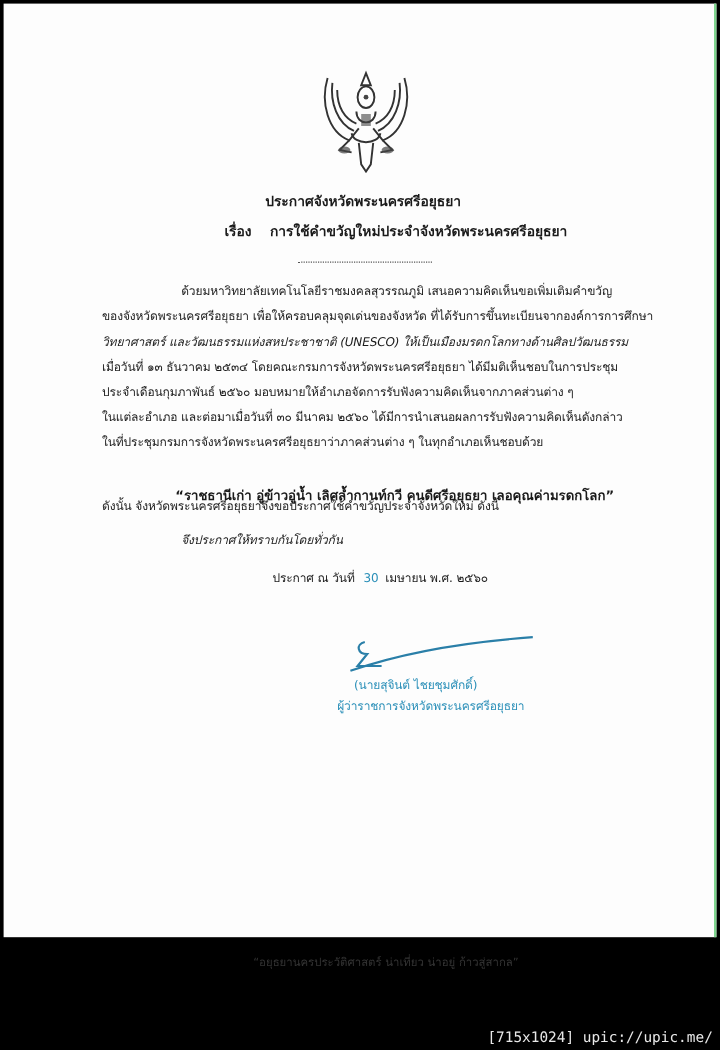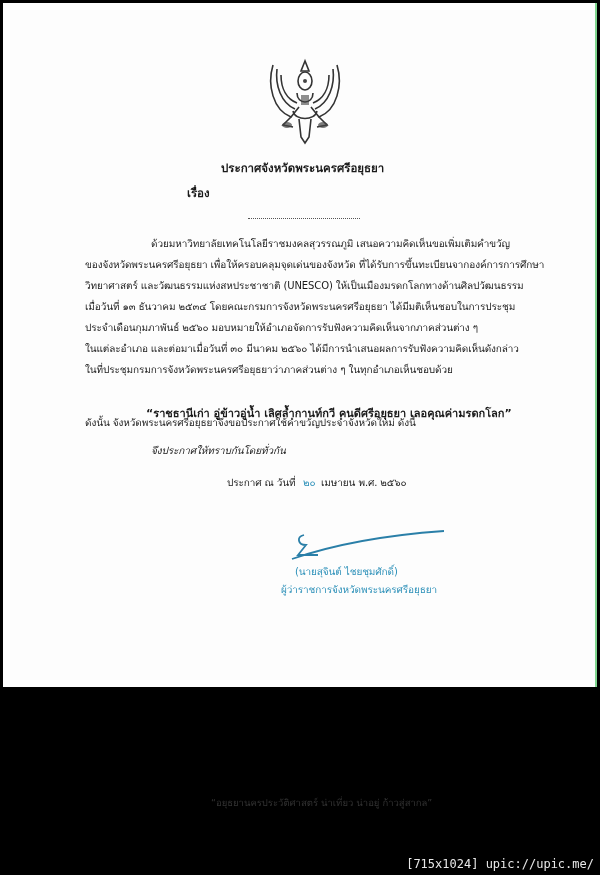--- a/index.html
+++ b/index.html
@@ -1,17 +1,17 @@
 <!DOCTYPE html>
 <html><head>
 <meta charset="utf-8">
 <style>
   html, body { margin:0; padding:0; }
   body { width:600px; height:875px; background:#000; position:relative; overflow:hidden; font-family:"DejaVu Sans", sans-serif; }
-  .page { position:absolute; left:3px; top:3px; width:594px; height:684px; background:#fdfdfd; border-right:2px solid #7fd58f; box-sizing:border-box; }
+  .page { position:absolute; left:3px; top:3px; width:594px; height:778px; background:#fdfdfd; border-right:2px solid #7fd58f; box-sizing:border-box; }
   .crest { position:absolute; left:262px; top:52px; width:80px; height:92px; }
   .t { position:absolute; color:#1a1a1a; font-size:11px; white-space:nowrap; line-height:1; }
   .title { font-size:11.5px; font-weight:bold; }
   .body-line { font-size:10px; letter-spacing:-0.1px; }
   .dots { position:absolute; left:245px; top:215px; width:112px; border-top:1px dotted #555; }
   .sig { position:absolute; left:285px; top:522px; width:160px; height:40px; }
   .blue { color:#2a8fb8; }
   .footer-bar { position:absolute; left:0; top:855px; width:600px; height:20px; background:#000; }
   .wm { position:absolute; right:6px; top:857px; color:#e8e8e8; font-family:"DejaVu Sans Mono", monospace; font-size:12px; }
 </style>
@@ -39,37 +39,38 @@
     <g fill="#444">
       <circle cx="40" cy="26" r="2"></circle>
       <rect x="36" y="40" width="8" height="10" opacity=".6"></rect>
       <ellipse cx="22" cy="70" rx="5" ry="3" opacity=".7"></ellipse>
       <ellipse cx="58" cy="70" rx="5" ry="3" opacity=".7"></ellipse>
     </g>
   </svg>
 
   <div class="t title" style="left:218px;top:160px;">ประกาศจังหวัดพระนครศรีอยุธยา</div>
   <div class="t title" style="left:184px;top:185px;">เรื่อง</div>
+  <div class="t title" style="left:222px;top:185px;">การใช้คำขวัญใหม่ประจำจังหวัดพระนครศรีอยุธยา</div>
   <div class="dots"></div>
 
   <div class="t body-line" style="left:148px;top:236px;">ด้วยมหาวิทยาลัยเทคโนโลยีราชมงคลสุวรรณภูมิ เสนอความคิดเห็นขอเพิ่มเติมคำขวัญ</div>
   <div class="t body-line" style="left:82px;top:257px;">ของจังหวัดพระนครศรีอยุธยา เพื่อให้ครอบคลุมจุดเด่นของจังหวัด ที่ได้รับการขึ้นทะเบียนจากองค์การการศึกษา</div>
-  <div class="t body-line" style="left:82px;top:278px;">วิทยาศาสตร์ และวัฒนธรรมแห่งสหประชาชาติ (UNESCO) ให้เป็นเมืองมรดกโลกทางด้านศิลปวัฒนธรรม</div>
+  <div class="t body-line" style="left:82px;top:278px;font-style:italic;">วิทยาศาสตร์ และวัฒนธรรมแห่งสหประชาชาติ (UNESCO) ให้เป็นเมืองมรดกโลกทางด้านศิลปวัฒนธรรม</div>
   <div class="t body-line" style="left:82px;top:299px;">เมื่อวันที่ ๑๓ ธันวาคม ๒๕๓๔ โดยคณะกรมการจังหวัดพระนครศรีอยุธยา ได้มีมติเห็นชอบในการประชุม</div>
   <div class="t body-line" style="left:82px;top:320px;">ประจำเดือนกุมภาพันธ์ ๒๕๖๐ มอบหมายให้อำเภอจัดการรับฟังความคิดเห็นจากภาคส่วนต่าง ๆ</div>
   <div class="t body-line" style="left:82px;top:341px;">ในแต่ละอำเภอ และต่อมาเมื่อวันที่ ๓๐ มีนาคม ๒๕๖๐ ได้มีการนำเสนอผลการรับฟังความคิดเห็นดังกล่าว</div>
   <div class="t body-line" style="left:82px;top:362px;">ในที่ประชุมกรมการจังหวัดพระนครศรีอยุธยาว่าภาคส่วนต่าง ๆ ในทุกอำเภอเห็นชอบด้วย</div>
   <div class="t body-line" style="left:82px;top:383px;margin-top:32px;">ดังนั้น จังหวัดพระนครศรีอยุธยาจึงขอประกาศใช้คำขวัญประจำจังหวัดใหม่ ดังนี้</div>
 
   <div class="t title" style="left:143px;top:405px;font-size:11px;">“ราชธานีเก่า อู่ข้าวอู่น้ำ เลิศล้ำกานท์กวี คนดีศรีอยุธยา เลอคุณค่ามรดกโลก”</div>
 
   <div class="t body-line" style="left:148px;top:443px;font-style:italic;">จึงประกาศให้ทราบกันโดยทั่วกัน</div>
 
   <div class="t body-line" style="left:224px;top:475px;">ประกาศ ณ วันที่</div>
-  <div class="t body-line blue" style="left:300px;top:475px;">๒๐</div>
+  <div class="t body-line blue" style="left:300px;top:475px;">30</div>
   <div class="t body-line" style="left:318px;top:475px;">เมษายน  พ.ศ. ๒๕๖๐</div>
 
   <svg class="sig" viewBox="0 0 160 40">
     <path d="M16 10 C8 12 10 20 18 20 L10 30 L30 30" fill="none" stroke="#2a7fa8" stroke-width="1.8"></path>
     <path d="M4 34 C50 18 100 10 156 6" fill="none" stroke="#2a7fa8" stroke-width="1.8"></path>
   </svg>
 
   <div class="t body-line blue" style="left:292px;top:564px;">(นายสุจินต์  ไชยชุมศักดิ์)</div>
   <div class="t body-line blue" style="left:278px;top:582px;">ผู้ว่าราชการจังหวัดพระนครศรีอยุธยา</div>
 

